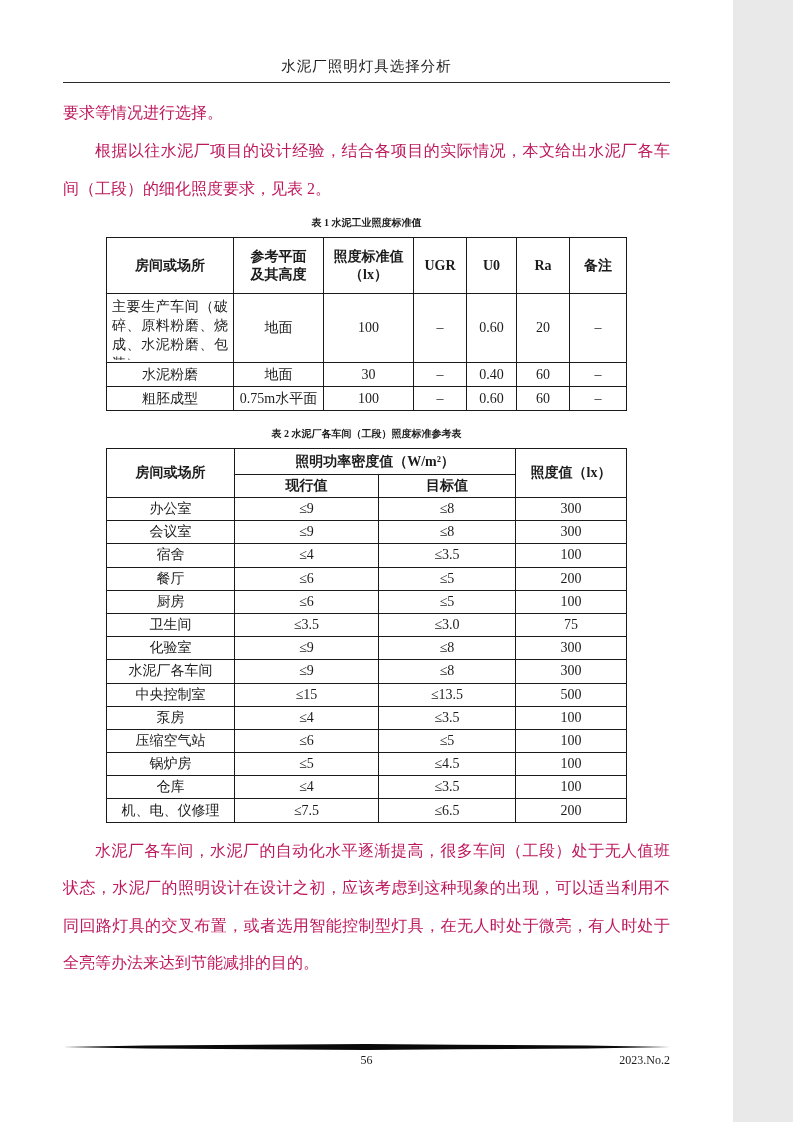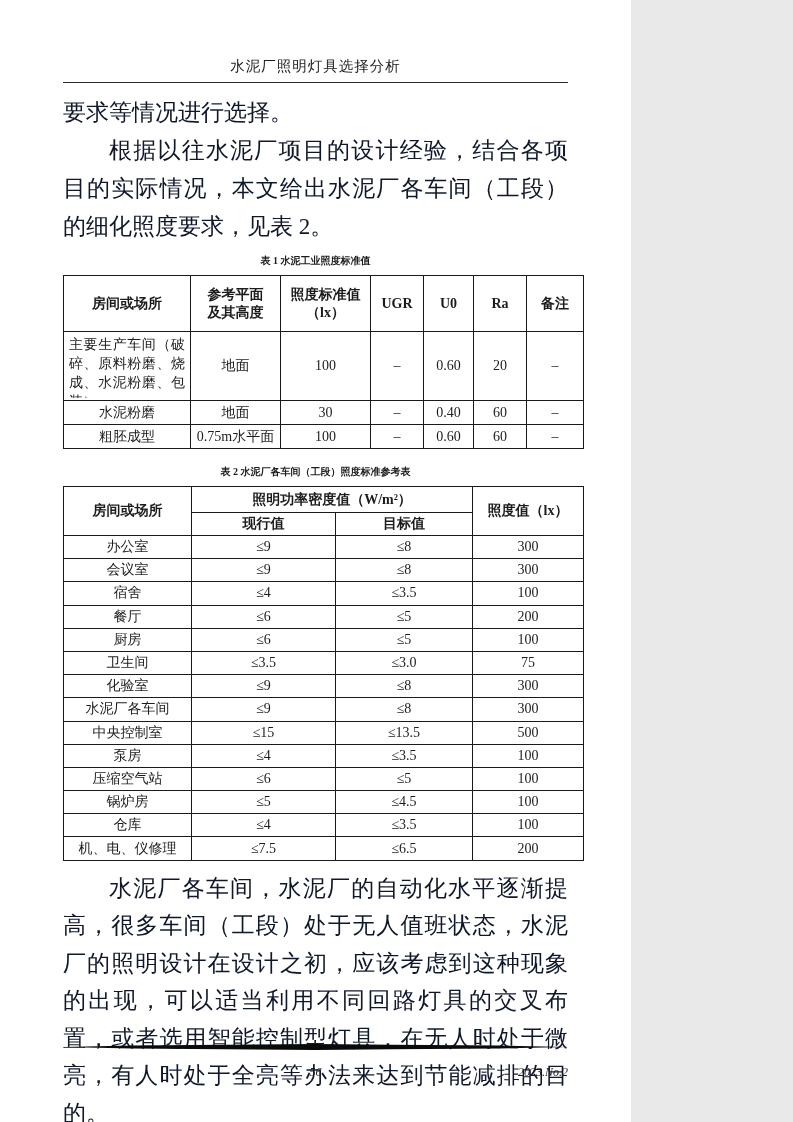--- a/index.html
+++ b/index.html
@@ -1,38 +1,38 @@
 <!DOCTYPE html>
 <html><head>
 <meta charset="utf-8">
 <style>
   * { margin: 0; padding: 0; box-sizing: border-box; }
   html, body { background: #e9e9e9; }
   body { width: 793px; }
   .page {
     position: relative;
-    width: 631px;
+    width: 733px;
     height: 1122px;
     background: #ffffff;
     color: #1c1c1c;
     font-family: "Liberation Serif", "DejaVu Serif", serif;
     padding: 58px 63px 0 63px;
     overflow: hidden;
   }
   
   .running-header { text-align: center; }
   .header-title { font-size: 14.5px; line-height: 16px; letter-spacing: 1px; }
   .header-rule { margin-top: 8px; border-bottom: 1.6px solid #2a2a2a; height: 0; }
 
   
   .para {
-    font-size: 23px;
+    font-size: 16px;
     line-height: 38px;
     text-align: justify;
-    color: #0f172a;
+    color: #be185d;
   }
   .para.first { margin-top: 11px; }
   .para.indent { text-indent: 2em; }
   .para.last { margin-top: 9px; line-height: 37.5px; }
 
   
   .caption {
     text-align: center;
     font-weight: bold;
     font-size: 10px;
@@ -72,21 +72,21 @@
   .t2 td { height: 23.2px; margin-top: 40px; }
 
   
   .footer {
     position: absolute;
     left: 63px;
     right: 63px;
     top: 1044px;
   }
   .footer-rule { display: block; width: 100%; height: 6px; }
-  .footer-row { position: relative; height: 16px; margin-top: 15px; font-style: italic; }
+  .footer-row { position: relative; height: 16px; margin-top: 3px; }
   .page-number {
     position: absolute; left: 0; right: 0;
     text-align: center; font-size: 12px;
     font-family: "Liberation Serif", "DejaVu Serif", serif;
   }
   .issue-label {
     position: absolute; right: 0; top: 0;
     font-size: 12px;
     font-family: "Liberation Serif", "DejaVu Serif", serif;
   }

